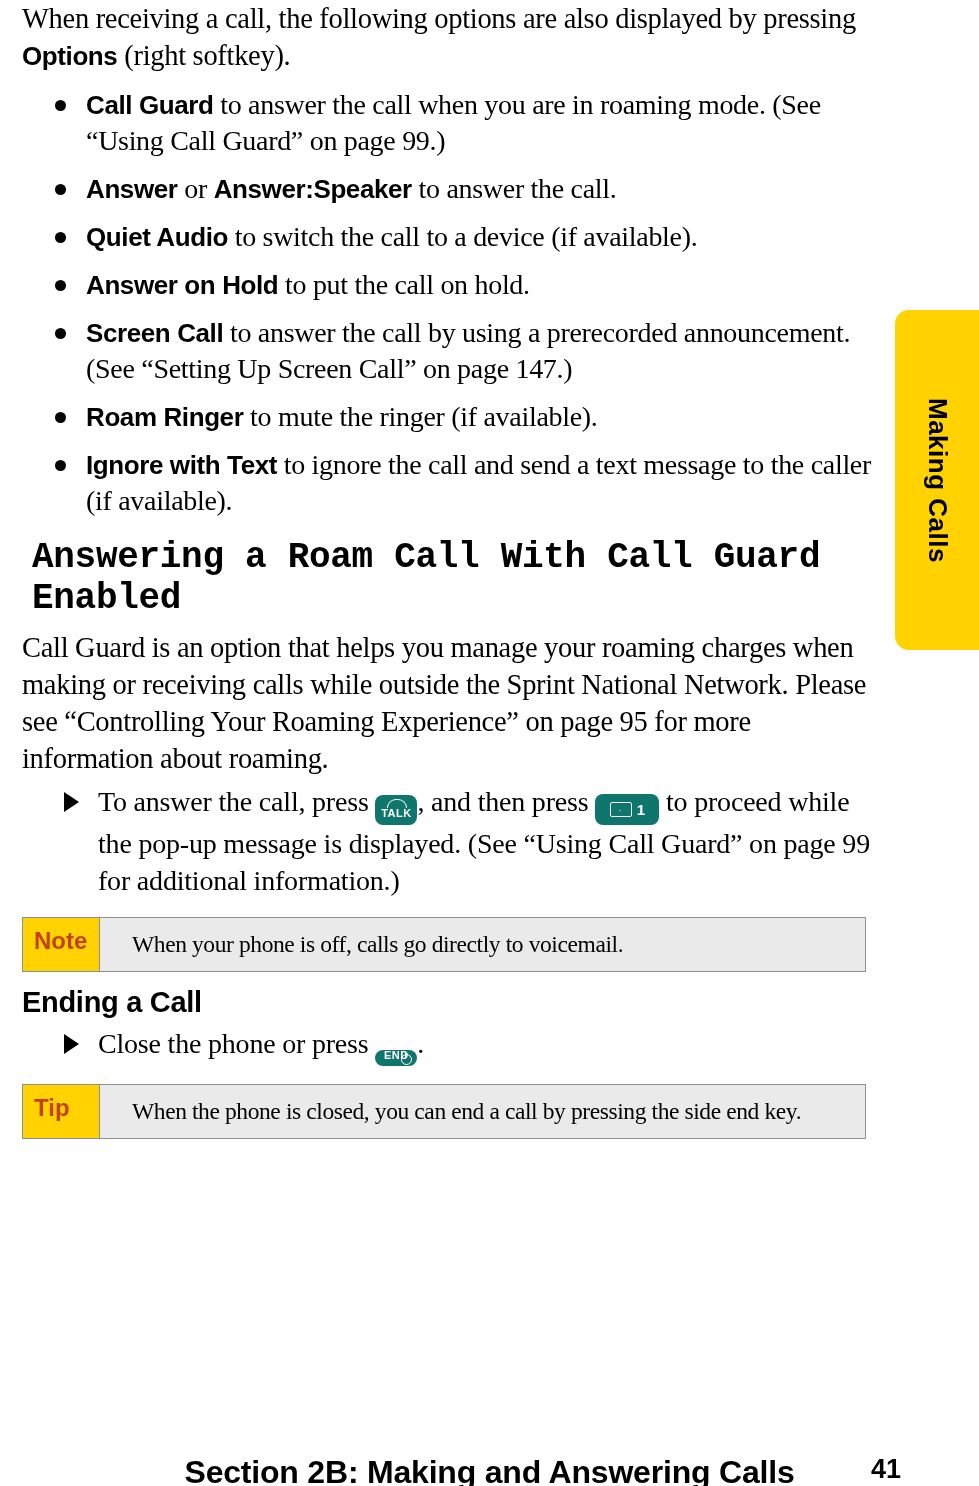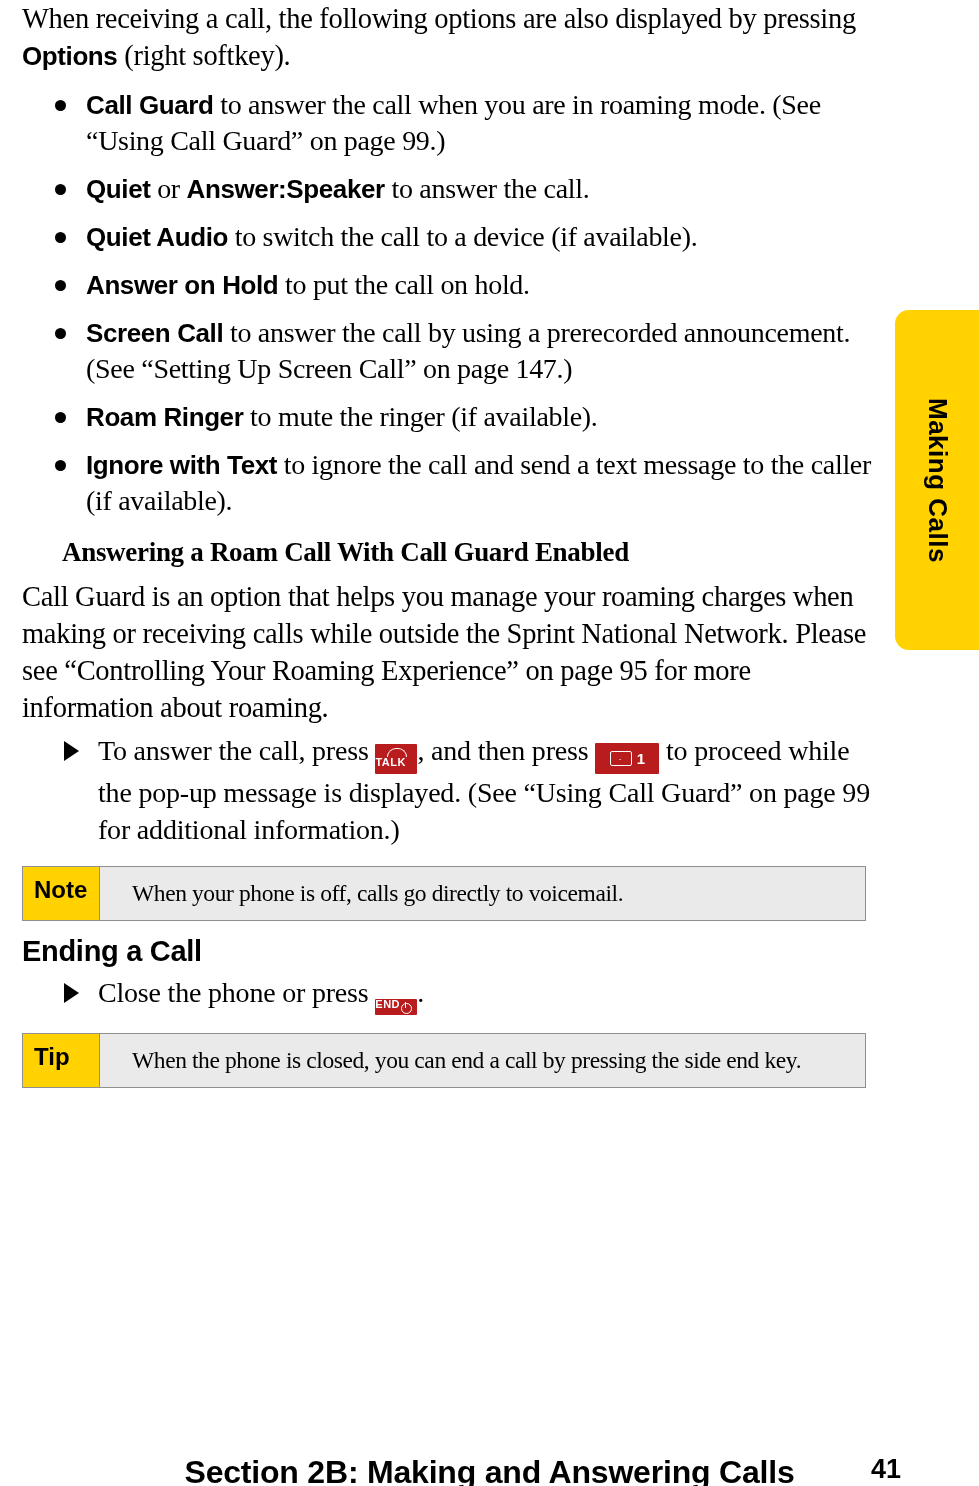--- a/index.html
+++ b/index.html
@@ -115,24 +115,24 @@
     left: 42px;
     top: 9px;
     width: 0;
     height: 0;
     border-left: 15px solid #000;
     border-top: 10px solid transparent;
     border-bottom: 10px solid transparent;
   }
 
   h2.sub {
-    font-family: Liberation Serif, serif;
-    font-weight: bold;
-    font-size: 27px;
-    margin: 18px 0 10px 40px;
+    font-family: Liberation Mono, monospace;
+    font-weight: bold;
+    font-size: 36px;
+    margin: 18px 0 10px 10px;
     letter-spacing: -0.3px;
   }
   h2.section {
     font-family: "Liberation Sans", sans-serif;
     font-weight: bold;
     font-size: 29px;
     margin: 14px 0 4px 0;
     letter-spacing: -0.3px;
   }
 
@@ -148,38 +148,38 @@
   .notebox .label {
     width: 77px;
     flex: 0 0 77px;
     background: #ffd200;
     border-right: 1px solid #8f8f8f;
     font-family: "Liberation Sans", sans-serif;
     font-weight: bold;
     font-size: 24px;
     padding: 9px 0 9px 11px;
     box-sizing: border-box;
-    color: #000000;
+    color: #c2410c;
   }
   .notebox .text {
     flex: 1;
     padding: 11px 10px 11px 32px;
     font-size: 23.5px;
     line-height: 31px;
     letter-spacing: -0.4px;
   }
 
   
   .key {
     display: inline-block;
     vertical-align: -6px;
-    background: #b91c1c;
-    border-radius: 1px;
+    background: #0f766e;
+    border-radius: 8px;
     color: #fff;
-    text-align: left;
+    text-align: center;
     font-family: "Liberation Sans", sans-serif;
     line-height: 1;
   }
   .key-talk {
     width: 42px;
     height: 30px;
     font-size: 11px;
     font-weight: bold;
     letter-spacing: 0.5px;
     padding-top: 13px;
@@ -294,21 +294,21 @@
   <div class="side-tab">
     <div class="side-tab-label">Making Calls</div>
   </div>
 
   <div class="content">
 
     <p class="body lead"><span>When receiving a call, the following options are also displayed by pressing </span><b>Options</b><span> (right softkey).</span></p>
 
     <ul class="bullets">
       <li><span class="dot"></span><b>Call Guard</b><span> to answer the call when you are in roaming mode. (See “Using Call Guard” on page 99.)</span></li>
-      <li><span class="dot"></span><b>Quiet</b><span> or </span><b>Answer:Speaker</b><span> to answer the call.</span></li>
+      <li><span class="dot"></span><b>Answer</b><span> or </span><b>Answer:Speaker</b><span> to answer the call.</span></li>
       <li><span class="dot"></span><b>Quiet Audio</b><span> to switch the call to a device (if available).</span></li>
       <li><span class="dot"></span><b>Answer on Hold</b><span> to put the call on hold.</span></li>
       <li><span class="dot"></span><b>Screen Call</b><span> to answer the call by using a prerecorded announcement. (See “Setting Up Screen Call” on page 147.)</span></li>
       <li><span class="dot"></span><b>Roam Ringer</b><span> to mute the ringer (if available).</span></li>
       <li><span class="dot"></span><b>Ignore with Text</b><span> to ignore the call and send a text message to the caller (if available).</span></li>
     </ul>
 
     <h2 class="sub">Answering a Roam Call With Call Guard Enabled</h2>
 
     <p class="body">Call Guard is an option that helps you manage your roaming charges when making or receiving calls while outside the Sprint National Network. Please see “Controlling Your Roaming Experience” on page 95 for more information about roaming.</p>

